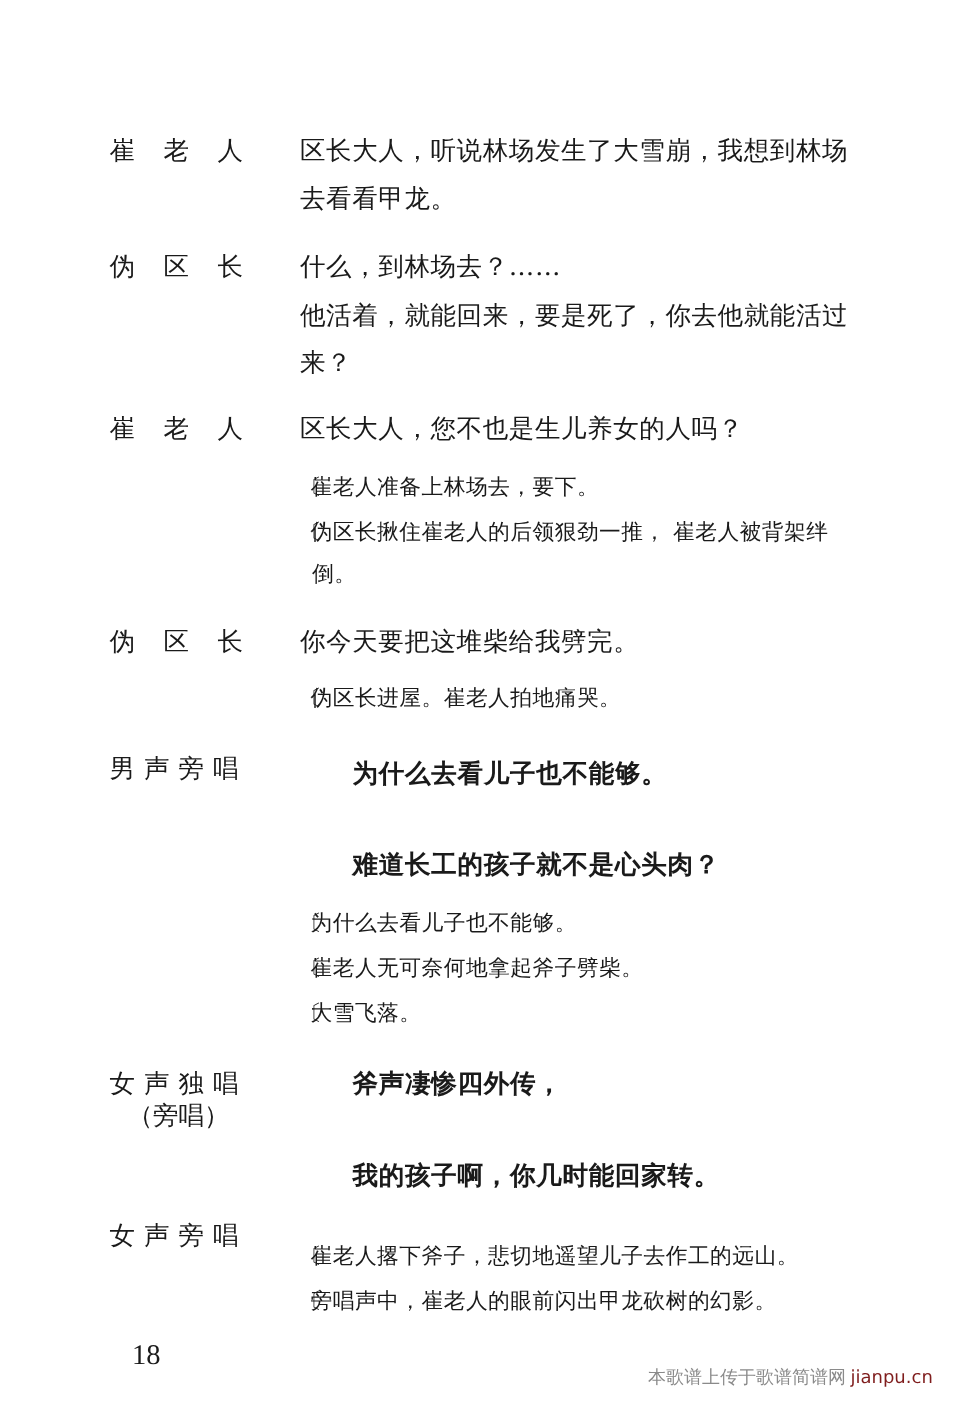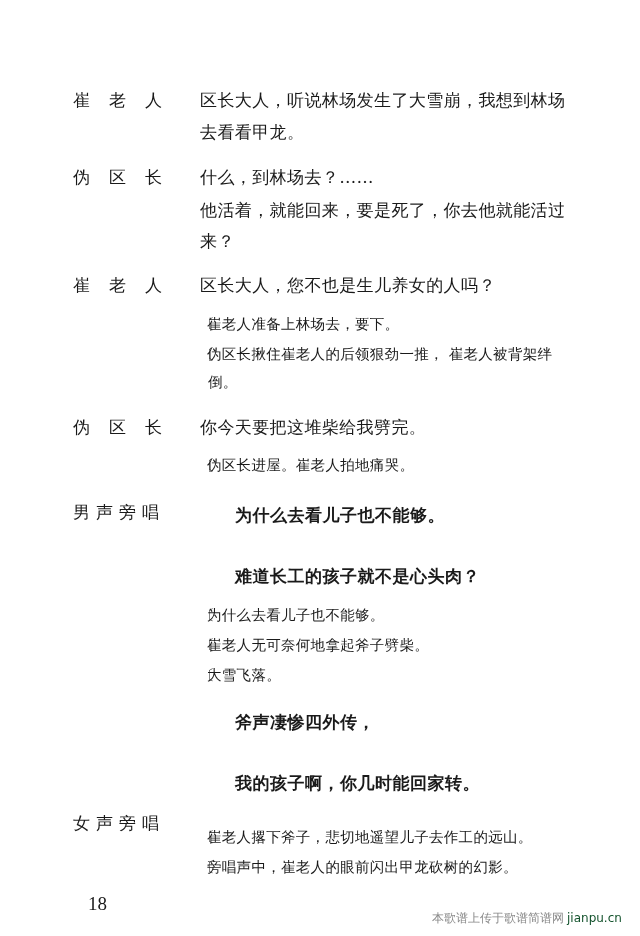--- a/index.html
+++ b/index.html
@@ -77,21 +77,21 @@
     }
     .watermark {
       position: absolute;
       left: 432px;
       top: 910px;
       font-size: 12px;
       color: #8a8a8a;
       white-space: nowrap;
     }
     .watermark .url {
-      color: #14532d;
+      color: #7f1d1d;
       font-family: "DejaVu Sans", sans-serif;
       margin-left: 3px;
       text-align: center;
     }
   </style>
 </head>
 <body>
 
 <div class="page">
 
@@ -114,20 +114,24 @@
   <div class="line" style="top:416px">你今天要把这堆柴给我劈完。</div>
   <div class="stage" style="top:456px"><span class="bracket">〔</span><span>伪区长进屋。崔老人拍地痛哭。</span></div>
 
   <div class="speaker quad" style="top:501px">男声旁唱</div>
   <div class="song" style="top:504px">为什么去看儿子也不能够。</div>
   <div class="song" style="top:565px">难道长工的孩子就不是心头肉？</div>
   <div class="stage" style="top:606px"><span class="bracket">〔</span><span>为什么去看儿子也不能够。</span></div>
   <div class="stage" style="top:636px"><span class="bracket">〔</span><span>崔老人无可奈何地拿起斧子劈柴。</span></div>
   <div class="stage" style="top:666px"><span class="bracket">〔</span><span>大雪飞落。</span></div>
 
+  <div class="speaker quad" style="top:711px">
+    <span>女声独唱</span>
+    <span class="sub">（旁唱）</span>
+  </div>
   <div class="song" style="top:711px">斧声凄惨四外传，</div>
 
   <div class="speaker quad" style="top:812px">女声旁唱</div>
   <div class="song" style="top:772px">我的孩子啊，你几时能回家转。</div>
   <div class="stage" style="top:828px"><span class="bracket">〔</span><span>崔老人撂下斧子，悲切地遥望儿子去作工的远山。</span></div>
   <div class="stage" style="top:858px"><span class="bracket">〔</span><span>旁唱声中，崔老人的眼前闪出甲龙砍树的幻影。</span></div>
 
   <div class="page-number">18</div>
   <div class="watermark">
     <span>本歌谱上传于歌谱简谱网</span><span class="url">jianpu.cn</span>

